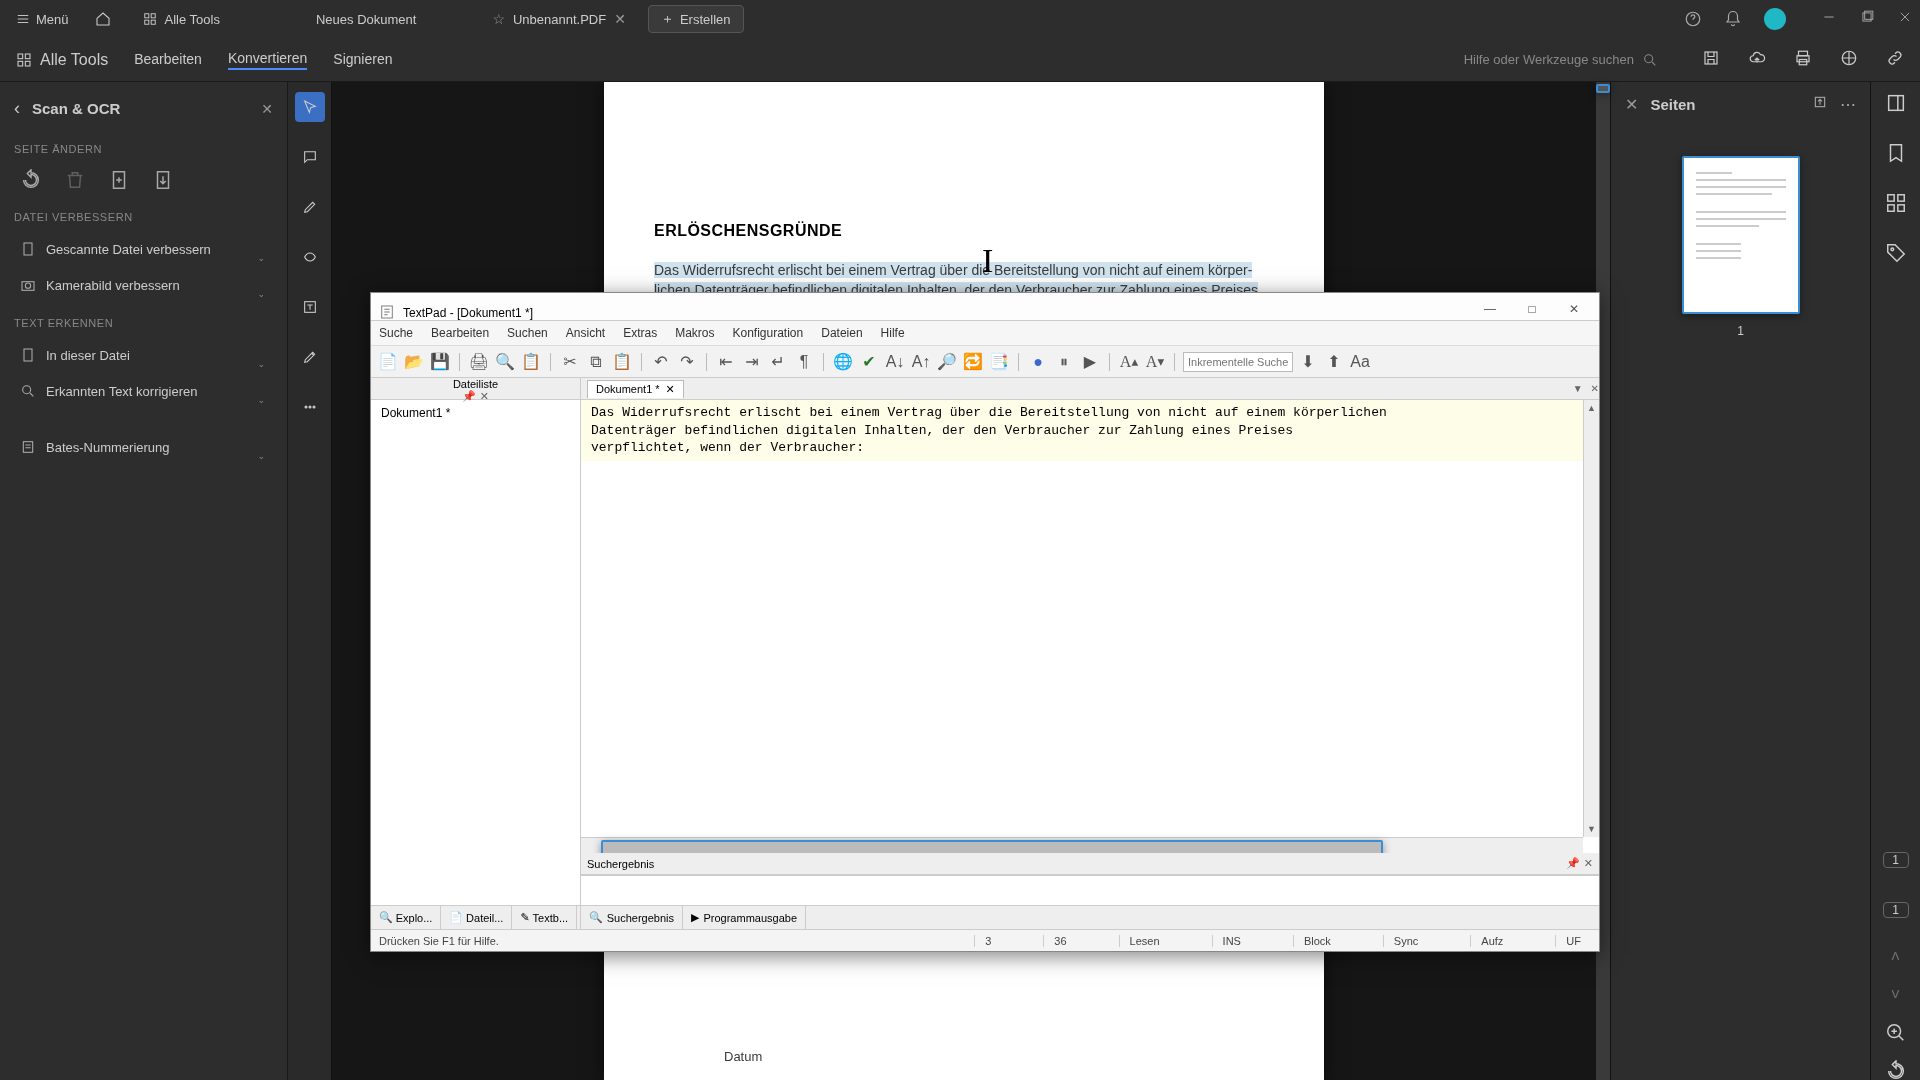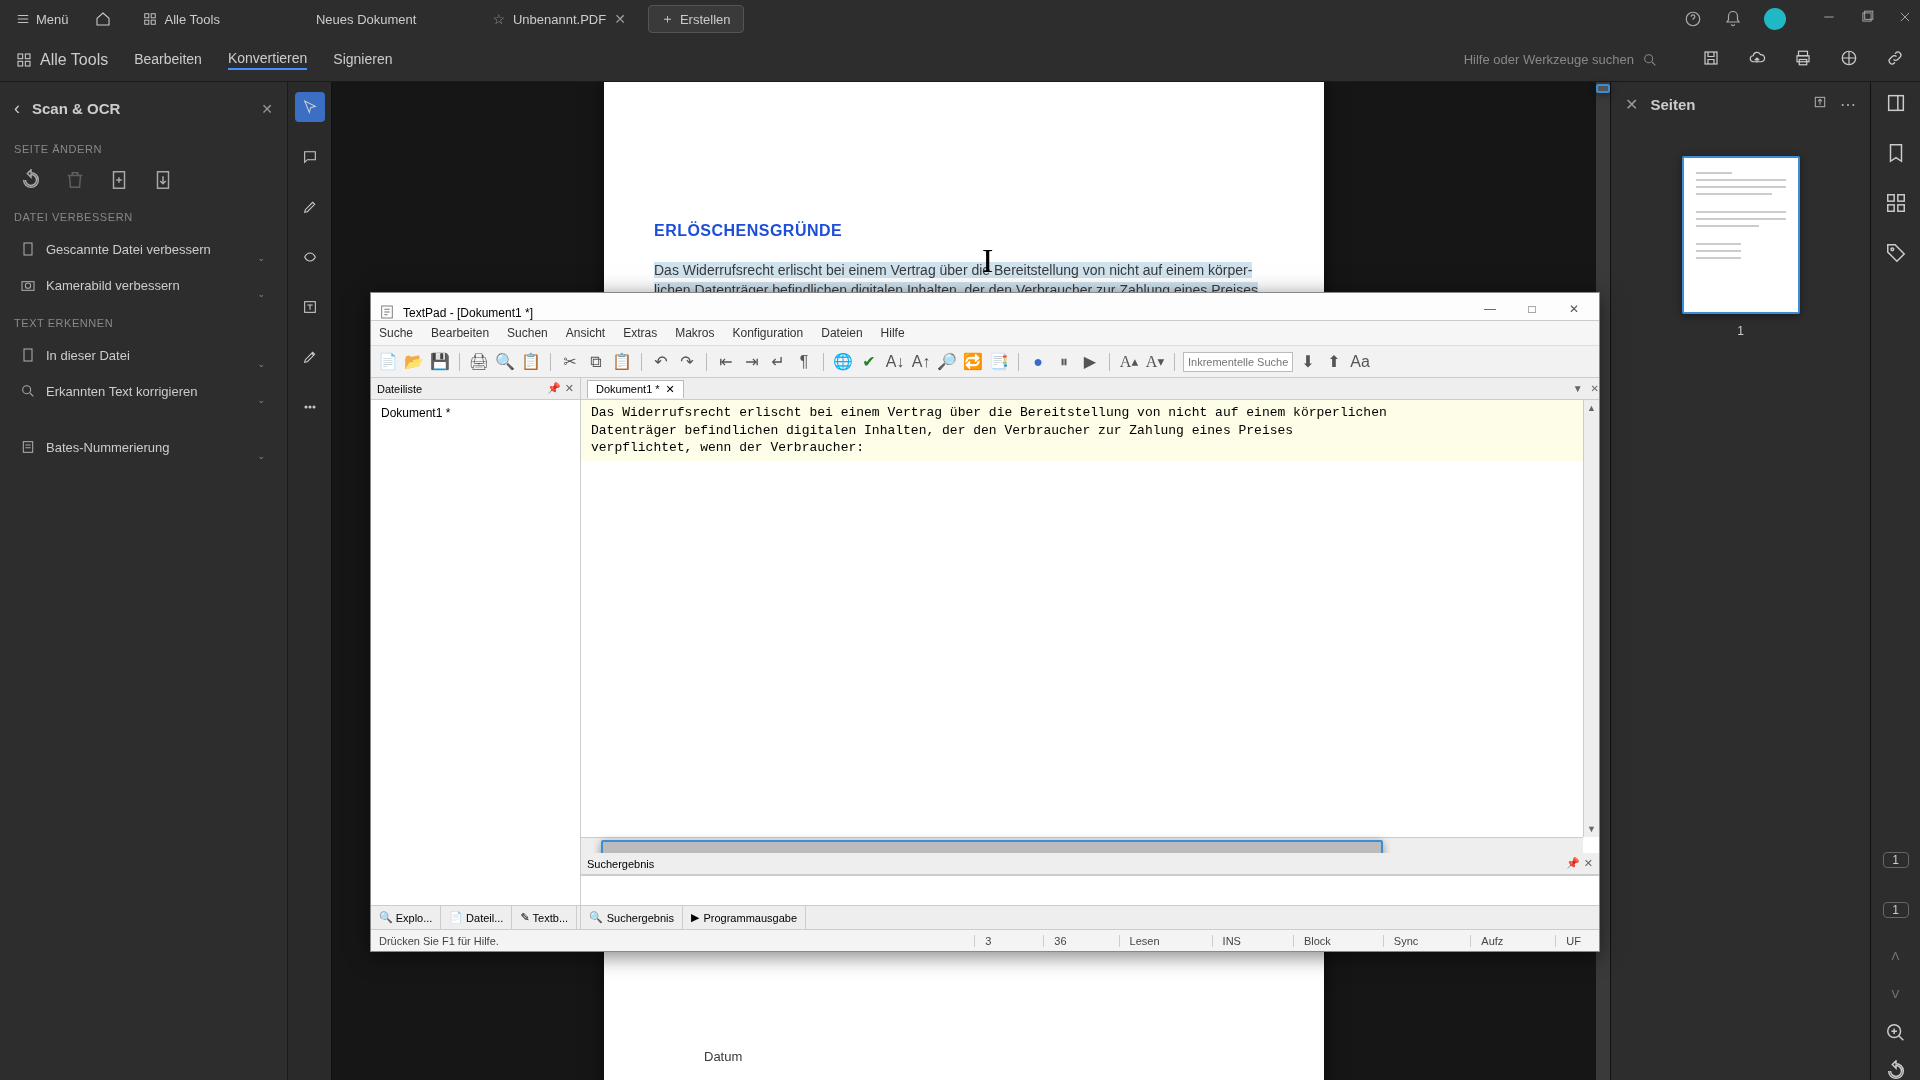--- a/index.html
+++ b/index.html
@@ -48,21 +48,21 @@
 .left-panel .list-item .sub { position:absolute; right: 8px; bottom: 4px; font-size: 9px; color:#888;}
 .left-panel .list-item .ic { width:16px; height:16px; display:inline-block; color:#aaa;}
 
 
 .doc-area { flex: 1; background: #161616; position: relative; display:flex; }
 .doc-toolstrip { width: 44px; background: #2a2a2a; border-right:1px solid #111; display:flex; flex-direction:column; align-items:center; padding-top:10px; gap:20px; color:#ccc;}
 .doc-toolstrip .tool { width:30px; height:30px; border-radius:4px; display:flex; align-items:center; justify-content:center; cursor:pointer;}
 .doc-toolstrip .tool.active { background:#3b6fc4;}
 .doc-viewport { flex:1; position:relative; overflow:hidden; display:flex; justify-content:center; }
 .page { width: 720px; background:#fff; margin-top: 0; box-shadow: 0 2px 18px rgba(0,0,0,0.6); padding: 60px 50px 40px 50px; color:#3a3a3a;}
-.page h2 { color:#1d4ed8; font-size:16px; letter-spacing:0.03em; font-weight:600; margin-top: 80px;}
+.page h2 { color:#000000; font-size:16px; letter-spacing:0.03em; font-weight:600; margin-top: 80px;}
 .page .para { font-size:14px; line-height:1.45; margin-top: 20px;}
 .page .hl { background:#cfe2ee; }
 .page .indent { margin-left: 30px; margin-top: 8px;}
 .page .date-label { margin-top: 680px; font-size:13px;}
 .page-scroll { width:14px; background:#3a3a3a; }
 .page-scroll .thumb { width:100%; background:#555;}
 .doc-cursor { position:absolute; font-family: serif; font-size: 34px; color:#000; pointer-events:none; }
 
 
 .right-panel { width: 260px; background:#2d2d2d; border-left:1px solid #111; display:flex; flex-direction:column;}
@@ -89,21 +89,21 @@
 .tp-title .spacer{flex:1;}
 .tp-title .win-btn { width:34px; height:22px; display:flex; align-items:center; justify-content:center; cursor:pointer; color:#555;}
 .tp-menu { height:25px; background:#f6f6f6; display:flex; align-items:center; padding:0 8px; gap:18px; font-size:12px; color:#333; border-bottom:1px solid #ddd;}
 .tp-menu span{cursor:pointer;}
 .tp-toolbar { height:32px; background:#f2f2f2; display:flex; align-items:center; padding:0 6px; gap:4px; border-bottom:1px solid #ccc;}
 .tp-toolbar .tb { width:22px; height:22px; display:flex; align-items:center; justify-content:center; cursor:pointer; color:#555; border-radius:2px;}
 .tp-toolbar .sep { width:1px; height:18px; background:#bbb; margin:0 4px;}
 .tp-toolbar input { width:110px; height:20px; font-size:11px; padding:0 4px; border:1px solid #bbb; background:#fff;}
 .tp-body { flex:1; display:flex; min-height:0;}
 .tp-side { width:210px; background:#fff; border-right:1px solid #ccc; display:flex; flex-direction:column;}
-.tp-side-head { height:22px; background:#eee; display:flex; align-items:center; padding:0 6px; font-size:11px; border-bottom:1px solid #ccc; justify-content:space-between;}
+.tp-side-head { height:22px; background:#eee; display:flex; align-items:center; padding:0 6px; font-size:11px; border-bottom:1px solid #ccc; justify-content:space-between;flex-direction:column;}
 .tp-side-head .controls { display:flex; gap:4px; color:#666;}
 .tp-side-list { flex:1; padding:4px 6px; font-size:12px;}
 .tp-side-list div { padding:2px 4px; cursor:pointer;}
 .tp-side-tabs { height:24px; background:#eee; display:flex; border-top:1px solid #ccc; font-size:11px;}
 .tp-side-tabs .stab { padding:3px 8px; border-right:1px solid #ccc; display:flex; align-items:center; gap:3px; cursor:pointer;}
 .tp-editor-wrap { flex:1; display:flex; flex-direction:column; min-width:0;}
 .tp-edit-tabs { height:22px; background:#eee; display:flex; align-items:center; font-size:11px; border-bottom:1px solid #ccc; padding-left:6px; gap:8px;}
 .tp-edit-tabs .etab { background:#fff; padding:2px 8px; border:1px solid #bbb; border-bottom:none; display:flex; gap:6px; align-items:center;}
 .tp-edit-tabs .spacer{flex:1;}
 .tp-edit-tabs .tri { color:#666; cursor:pointer; font-size:10px;}
@@ -358,21 +358,21 @@
         <h2>ERLÖSCHENSGRÜNDE</h2>
         <div class="para">
           <span class="hl">Das Widerrufsrecht erlischt bei einem Vertrag über die Bereitstellung von nicht auf einem körper-</span><br>
           <span class="hl">lichen Datenträger befindlichen digitalen Inhalten, der den Verbraucher zur Zahlung eines Preises</span><br>
           <span class="hl">verpflichtet, wenn der Verbraucher:</span>
         </div>
         <div class="para indent">
           <span>ausdrücklich zugestimmt hat, dass der Unternehmer mit der Vertragserfüllung vor Ablauf der</span><br>
           <span>Widerrufsfrist beginnt und</span>
         </div>
-        <div class="date-label" style="margin-left:50px;">Datum</div>
+        <div class="date-label" style="margin-left:70px;">Datum</div>
 
       </div>
       <div class="doc-cursor" style="left:650px; top:160px;">I</div>
     </div>
     <div class="page-scroll">
       <div class="thumb" style="height:9px; margin-top:2px;"></div>
     </div>
   </div>
 
   <div class="right-panel">

